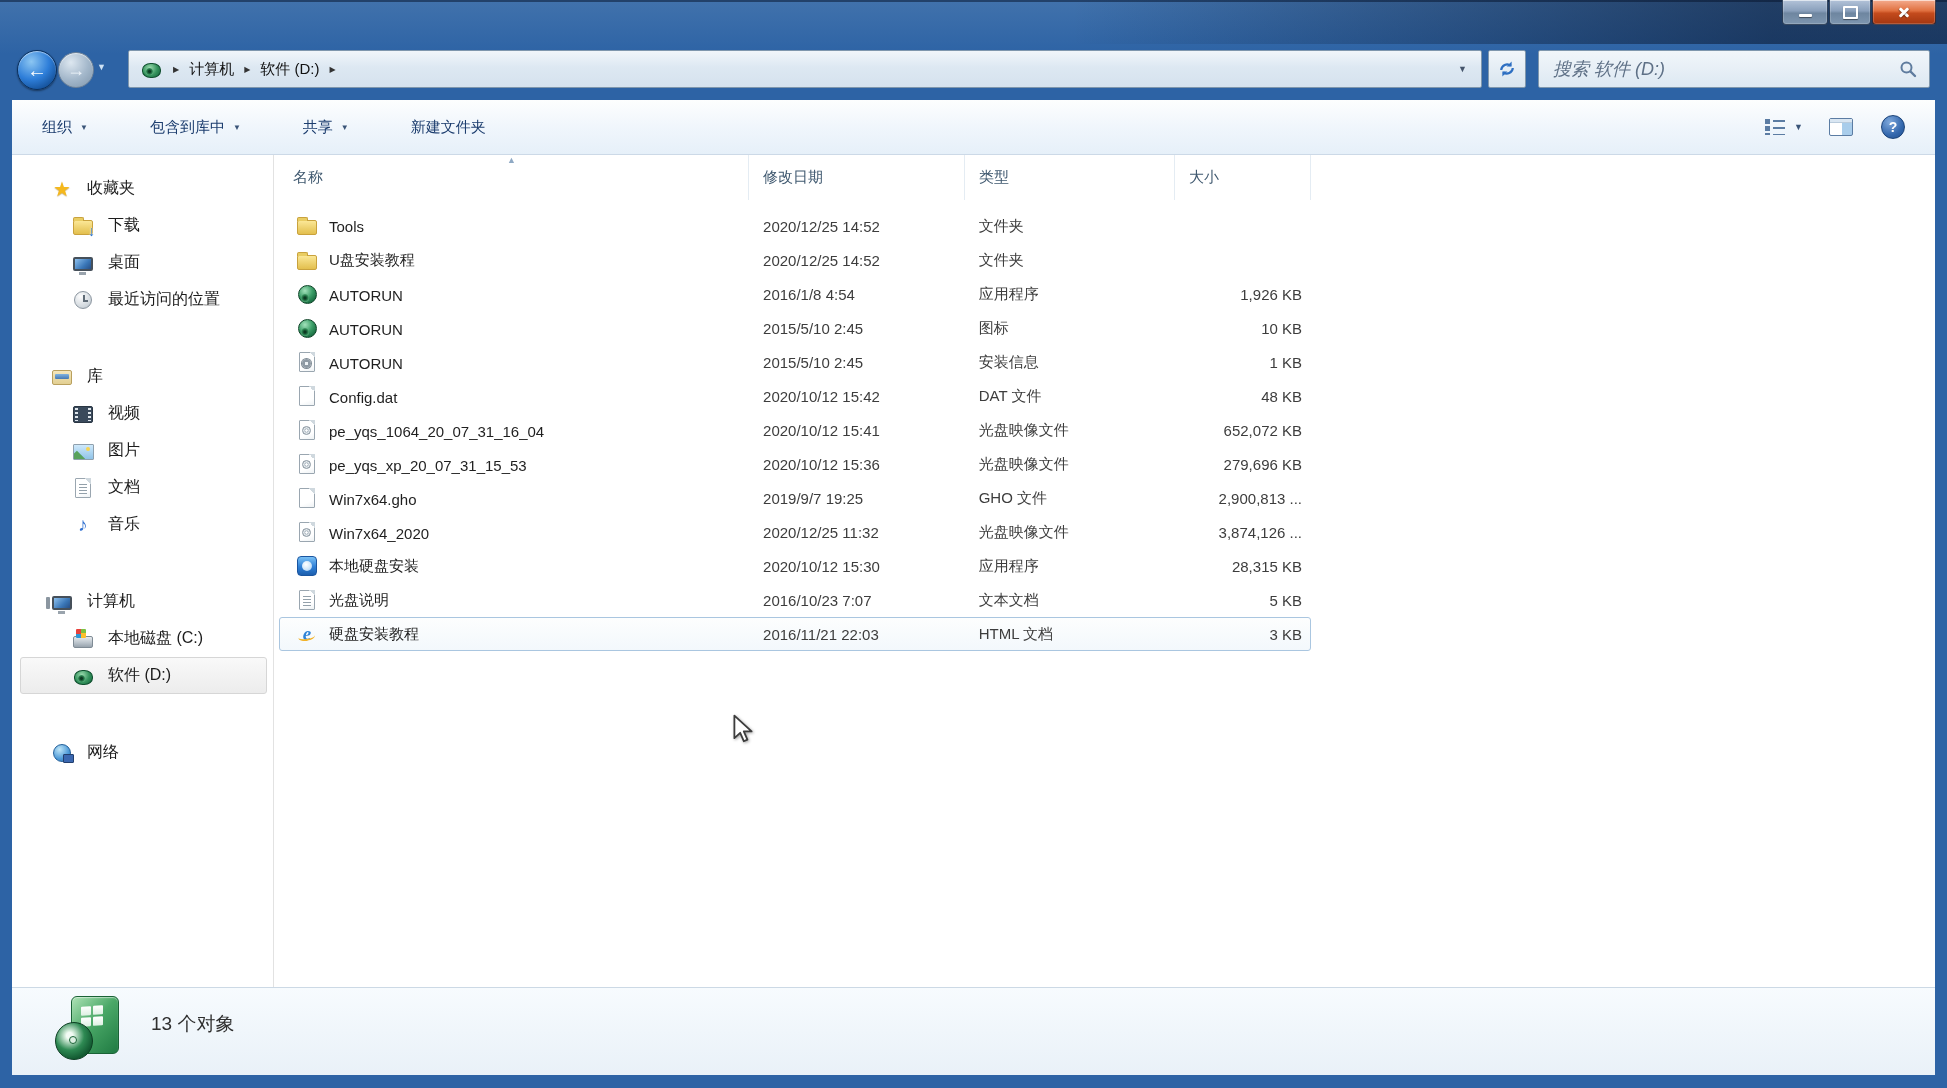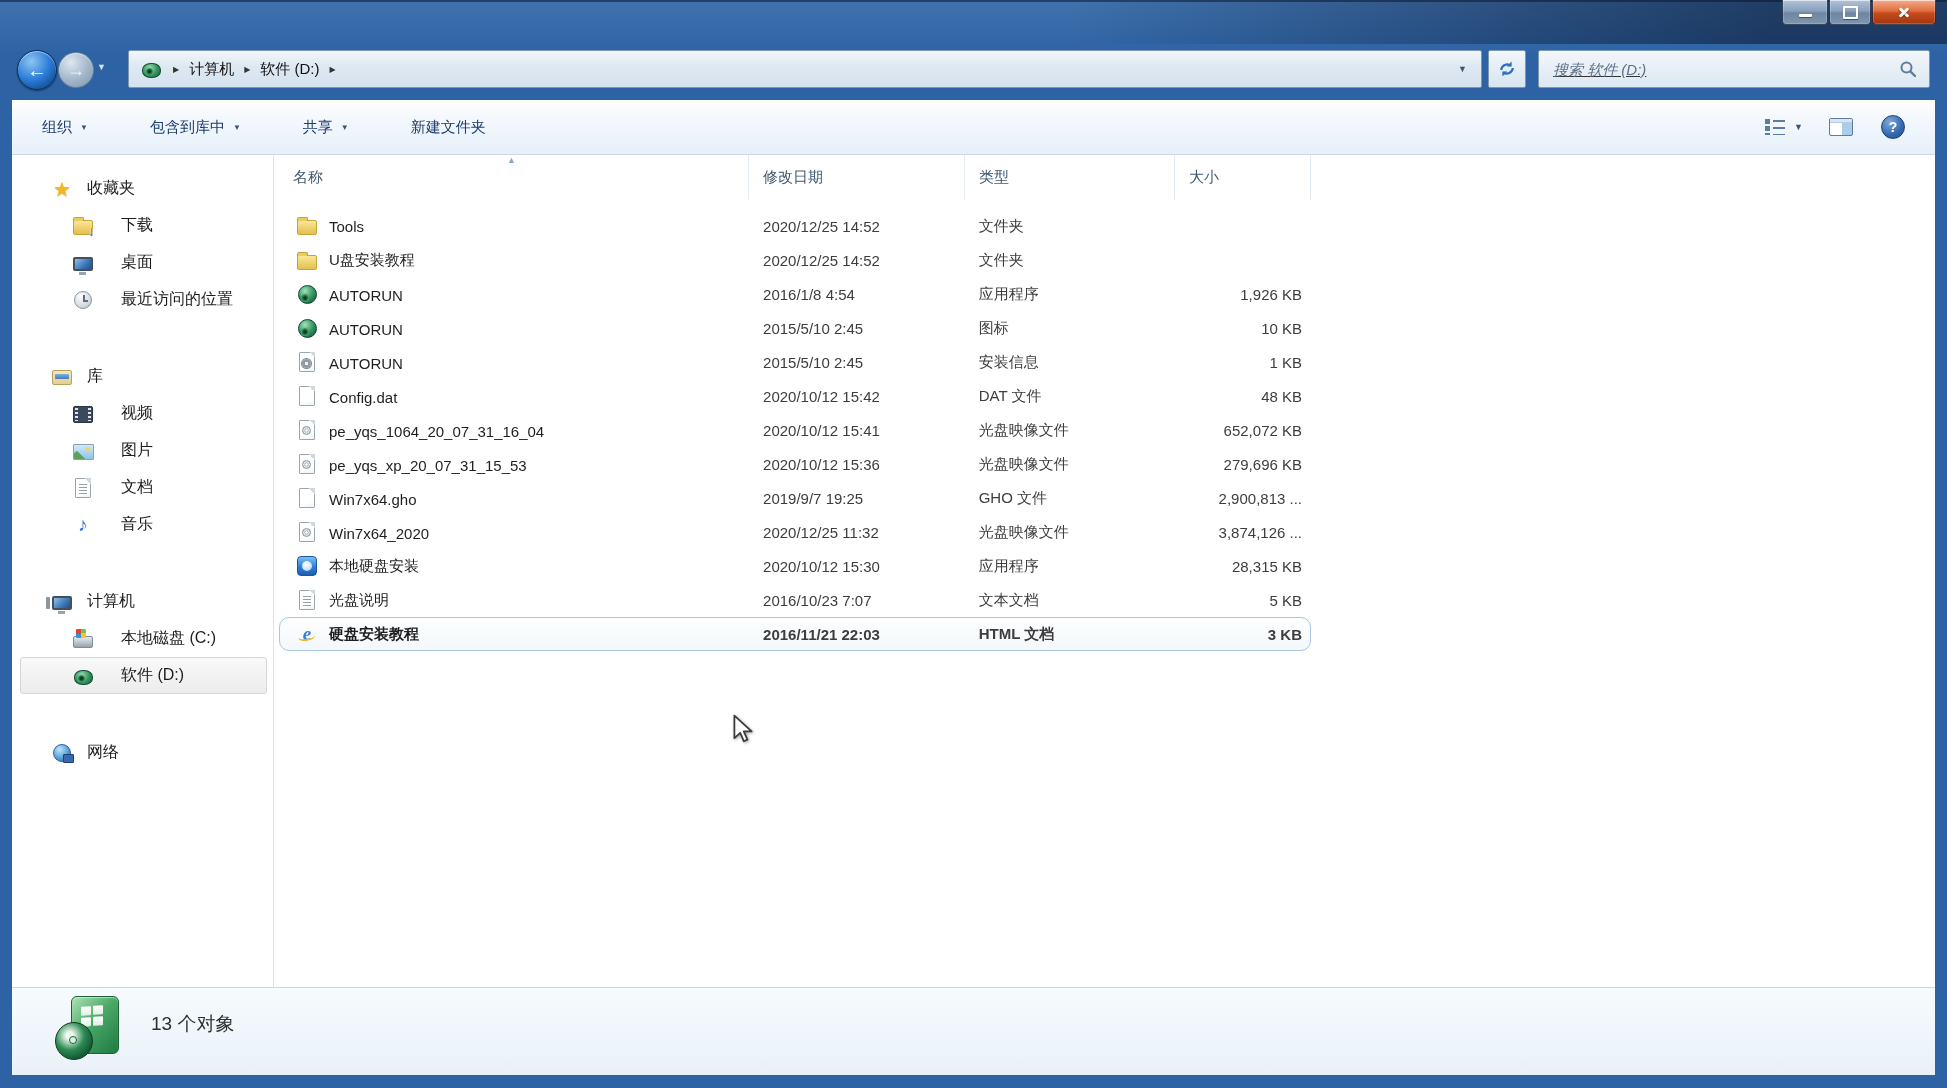--- a/index.html
+++ b/index.html
@@ -49,21 +49,21 @@
   .addr-dd{margin-left:auto;font-size:9px;color:#44546a;padding-right:6px;}
 
   .refresh-btn{position:absolute;left:1488px;top:50px;width:38px;height:38px;box-sizing:border-box;
     background:linear-gradient(180deg,#f1f6fa,#d8e4ef);border:1px solid #7f97ad;border-radius:2px;
     display:flex;align-items:center;justify-content:center;}
 
   .search-box{position:absolute;left:1538px;top:50px;width:392px;height:38px;box-sizing:border-box;
     background:linear-gradient(180deg,#f1f6fa,#dde8f2);border:1px solid #7f97ad;border-radius:2px;
     display:flex;align-items:center;padding:0 12px;}
   .search-box input{flex:1;border:none;background:transparent;outline:none;
-    font-family:"Liberation Sans","DejaVu Sans",sans-serif;font-size:15px;color:#333;text-decoration:underline;}
+    font-family:"Liberation Sans","DejaVu Sans",sans-serif;font-size:18px;color:#333;}
   .search-box input::placeholder{font-style:italic;color:#5e7086;opacity:1;}
 
   
   .content{position:absolute;left:12px;right:12px;top:100px;bottom:13px;background:#fff;}
 
   .toolbar{position:absolute;top:0;left:0;right:0;height:55px;box-sizing:border-box;
     background:linear-gradient(180deg,#fdfefe,#f0f6fc 50%,#e6f0f9);
     border-bottom:1px solid #ccd9e7;display:flex;align-items:center;padding-left:30px;}
   .tb-btn{display:flex;align-items:center;gap:8px;margin-right:62px;color:#1c3d6e;font-size:15px;cursor:default;text-align:right;}
   .dd-arrow{font-size:8px;color:#3a5478;}
@@ -83,36 +83,36 @@
     background:radial-gradient(circle at 35% 28%,#7fa9dc,#3468ae 60%,#1f4e8e);
     border:1px solid #1b4379;color:#fff;font-weight:bold;font-size:14px;display:flex;align-items:center;justify-content:center;}
 
   
   .main{position:absolute;top:55px;left:0;right:0;bottom:88px;display:flex;background:#fff;overflow:hidden;}
   .sidebar{width:262px;border-right:1px solid #e2e2e2;padding-top:15px;box-sizing:border-box;}
   .side-group + .side-group{margin-top:40px;}
   .side-item{height:37px;display:flex;align-items:center;margin:0 6px 0 8px;border:1px solid transparent;
     border-radius:3px;box-sizing:border-box;font-size:16px;color:#1c1c1c;cursor:default;}
   .side-item.lvl0{padding-left:28px;}
-  .side-item.lvl1{padding-left:49px;gap:13px;}
+  .side-item.lvl1{padding-left:49px;}
   .side-item.selected{background:linear-gradient(180deg,#f9f9f9,#ececec);border-color:#d6d6d6;}
   .side-ic{width:26px;display:flex;justify-content:center;margin-right:12px;flex:0 0 auto;}
 
   .filearea{flex:1;padding-left:5px;position:relative;}
   .list-header{position:relative;height:45px;display:flex;color:#3f586f;font-size:15px;}
   .hcell{display:flex;align-items:center;padding-left:14px;box-sizing:border-box;border-right:1px solid #e4ecf3;cursor:default;}
   .hc-name{width:470px;}
   .hc-date{width:216px;}
   .hc-type{width:210px;}
   .hc-size{width:136px;}
   .sort-arrow{position:absolute;left:228px;top:0;font-size:9px;color:#8fa9c4;}
 
   .rows{margin-top:9px;width:1032px;}
   .row{height:34px;display:flex;align-items:center;font-size:15px;color:#1f1f1f;box-sizing:border-box;border:1px solid transparent;}
-  .row.focused{background:linear-gradient(180deg,#fdfefe,#f3f8fc);border-color:#aac6e0;border-radius:10px;font-weight:bold;}
+  .row.focused{background:linear-gradient(180deg,#fdfefe,#f3f8fc);border-color:#aac6e0;border-radius:3px;}
   .cell-name{width:470px;padding-left:14px;box-sizing:border-box;display:flex;align-items:flex-end;}
   .cell-date{width:216px;padding-left:14px;box-sizing:border-box;color:#3d3d3d;}
   .cell-type{width:210px;padding-left:14px;box-sizing:border-box;color:#3d3d3d;}
   .cell-size{width:136px;padding-right:8px;box-sizing:border-box;text-align:right;color:#3d3d3d;}
   .ic-wrap{width:26px;display:flex;justify-content:center;margin-right:9px;flex:0 0 auto;}
 
   
   .details-pane{position:absolute;left:0;right:0;bottom:0;height:88px;box-sizing:border-box;
     background:linear-gradient(180deg,#f7fbfe,#e9f1f8);border-top:1px solid #ccd9e5;
     display:flex;align-items:flex-start;padding:8px 0 0 43px;}

